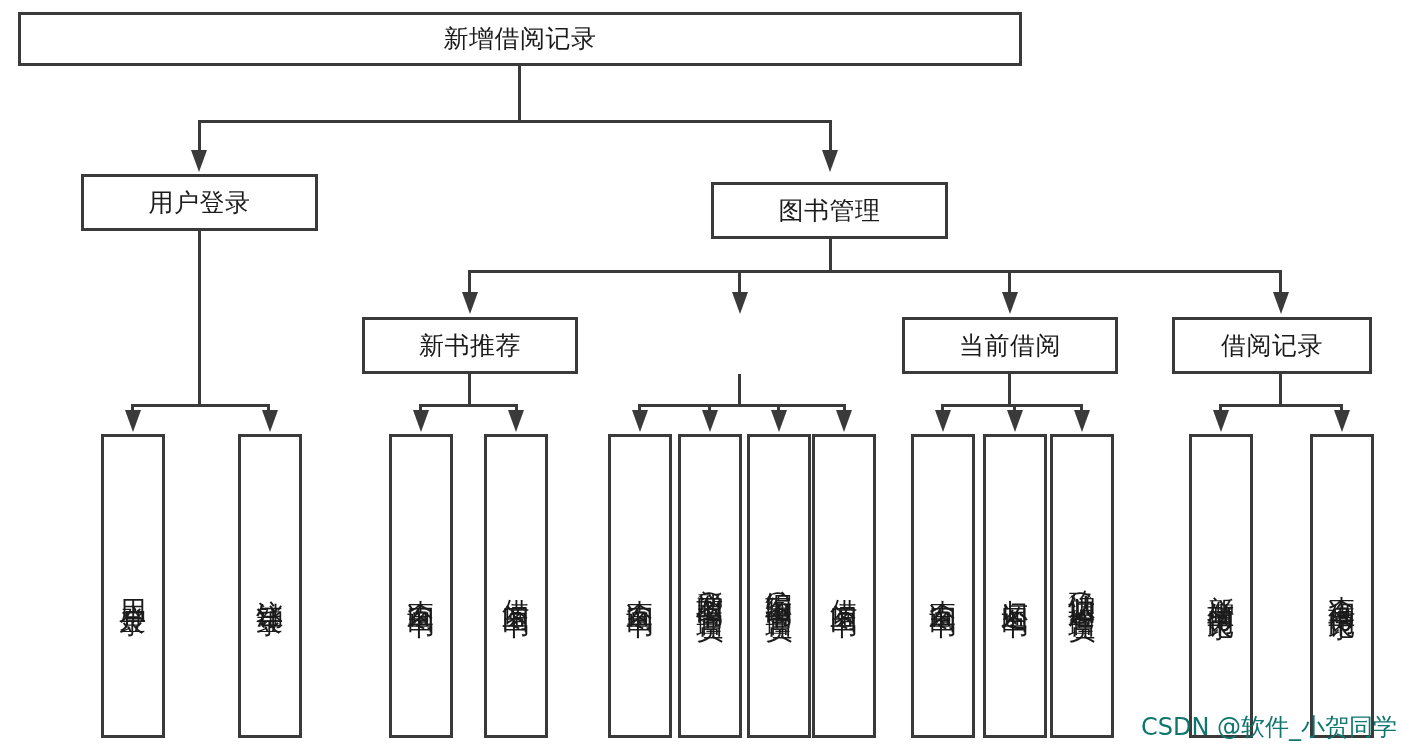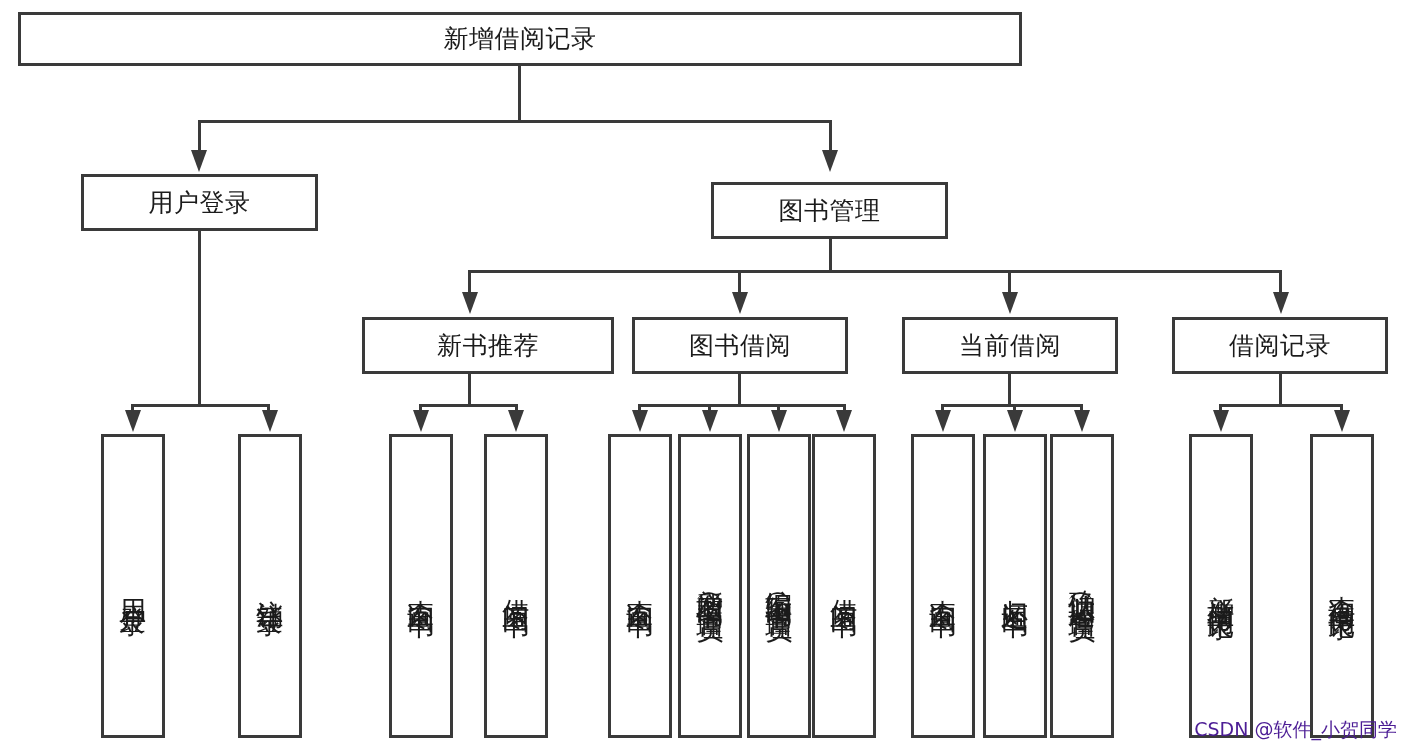--- a/index.html
+++ b/index.html
@@ -73,22 +73,22 @@
     border-left: 8px solid transparent;
     border-right: 8px solid transparent;
     border-top: 22px solid #3a3a3a;
   }
 
   
   #watermark {
     position: absolute;
     right: 8px;
     bottom: 4px;
-    font-size: 19px;
-    color: #4c1d95;
+    font-size: 24px;
+    color: #0f766e;
     font-family: "DejaVu Sans", "Liberation Sans", sans-serif;
     white-space: nowrap;
     pointer-events: none;
   }
 </style>
 </head>
 <body>
 
 <div id="canvas">
 
@@ -158,30 +158,27 @@
     <span class="label">新增借阅记录</span>
   </div>
 
   <div class="node horiz" id="n-l1-0" style="left: 81px; top: 174px; width: 237px; height: 57px;">
     <span class="label">用户登录</span>
   </div>
   <div class="node horiz" id="n-l1-1" style="left: 711px; top: 174px; width: 237px; height: 57px; margin-top: 8px;">
     <span class="label">图书管理</span>
   </div>
 
-  <div class="node horiz" id="n-l2-0" style="left: 362px; top: 317px; width: 252px; height: 57px;">
+  <div class="node horiz" id="n-l2-0" style="left: 362px; top: 317px; width: 216px; height: 57px;">
     <span class="label">新书推荐</span>
-  </div>
-  <div class="node horiz" id="n-l2-1" style="left: 632px; top: 317px; width: 216px; height: 57px;">
-    <span class="label">图书借阅</span>
   </div>
   <div class="node horiz" id="n-l2-2" style="left: 902px; top: 317px; width: 216px; height: 57px;">
     <span class="label">当前借阅</span>
   </div>
-  <div class="node horiz" id="n-l2-3" style="left: 1172px; top: 317px; width: 216px; height: 57px;">
+  <div class="node horiz" id="n-l2-3" style="left: 1172px; top: 317px; width: 200px; height: 57px;">
     <span class="label">借阅记录</span>
   </div>
 
   <div class="node vert" id="n-lf-0" style="left: 101px; top: 434px; width: 64px; height: 304px;">
     <span class="label">用户登录</span>
   </div>
   <div class="node vert" id="n-lf-1" style="left: 238px; top: 434px; width: 64px; height: 304px;">
     <span class="label">注销登录</span>
   </div>
   <div class="node vert" id="n-lf-2" style="left: 389px; top: 434px; width: 64px; height: 304px;">

